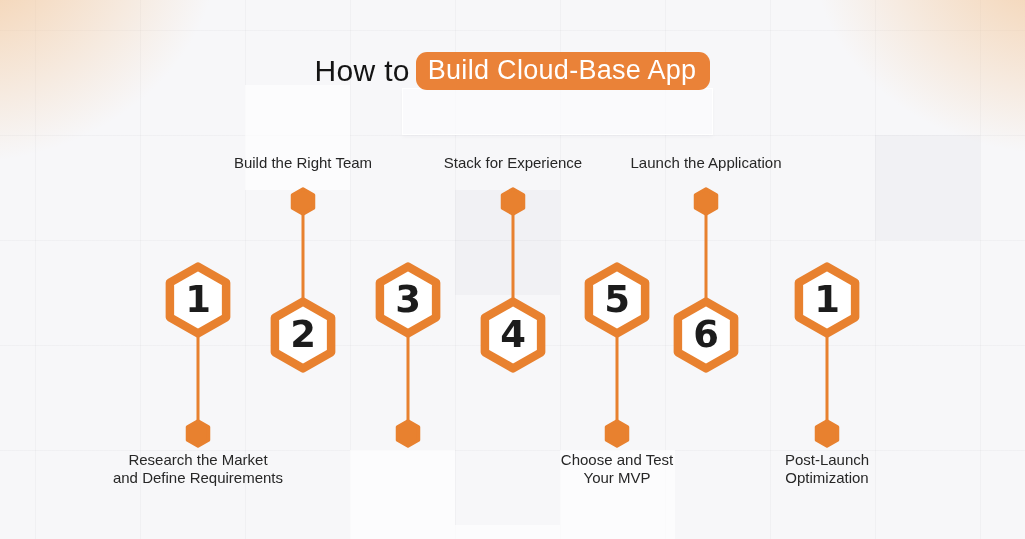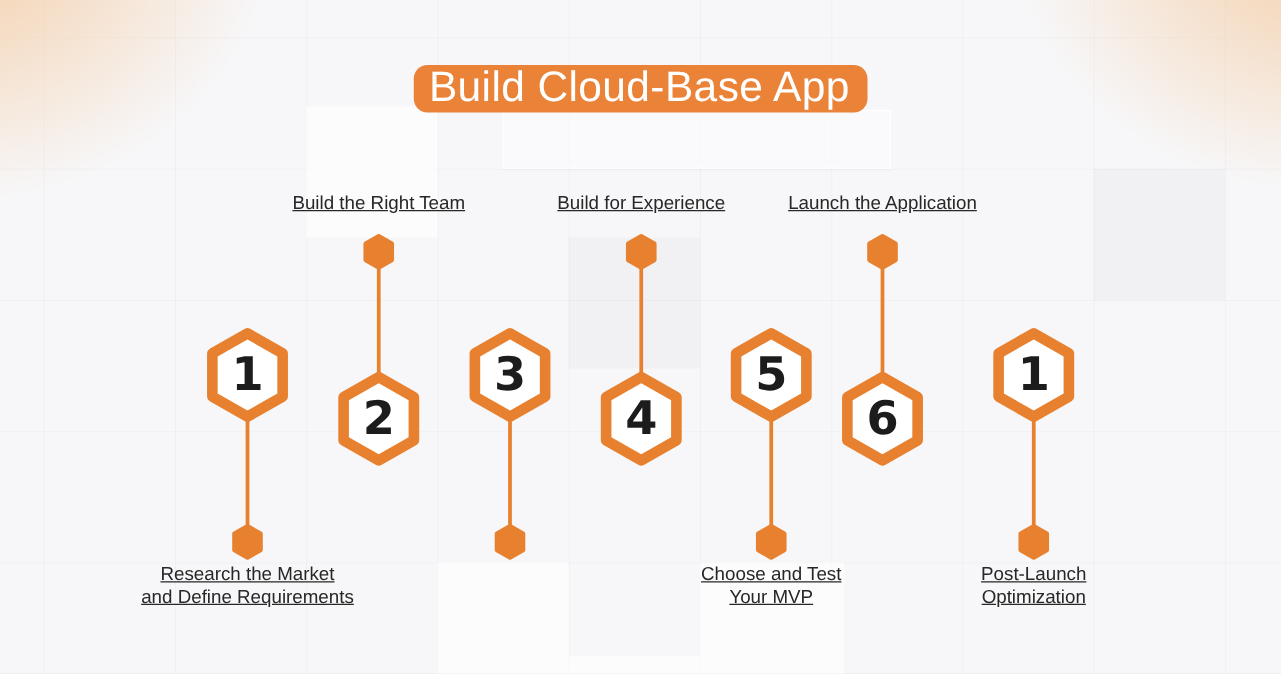--- a/index.html
+++ b/index.html
@@ -53,21 +53,21 @@
     margin-right: 6px;
   }
   .title-highlight {
     display: inline-flex;
     align-items: center;
     height: 38px;
     padding: 0 14px 2px 12px;
     background: #EA8238;
     border-radius: 11px;
     color: #ffffff;
-    font-size: 34px;
+    font-size: 27px;
     font-weight: 500;
     letter-spacing: 0.3px;
   }
 
   
   .step { position: absolute; top: 145px; width: 160px; height: 362px; }
 
   .hex-big {
     position: absolute; left: 50%; transform: translateX(-50%);
     width: 68px; height: 76px; z-index: 2; display: block;
@@ -100,40 +100,40 @@
   .step-up   .hex-small { top: 42px; }
 
   .step-label {
     position: absolute; left: 50%; transform: translateX(-50%);
     text-align: center;
     color: #272727;
     font-size: 15px; line-height: 18px;
     white-space: pre-line;
     width: 230px;
     z-index: 2;
-    text-decoration: underline;
   }
   .step-down .step-label { top: 306px; }
   .step-up   .step-label { top: 9px; white-space: nowrap; width: auto; }
 </style>
 </head>
 <body>
 
 <div class="stage">
 
   <div class="shade-cell shade-dark" style="left:455px; top:190px; width:105px; height:105px;"></div>
   <div class="shade-cell shade-dark" style="left:875px; top:135px; width:105px; height:105px;"></div>
   <div class="shade-cell shade-light" style="left:245px; top:85px;  width:105px; height:105px;"></div>
   <div class="shade-cell shade-light" style="left:350px; top:450px; width:105px; height:89px;"></div>
   <div class="shade-cell shade-light" style="left:560px; top:450px; width:115px; height:89px;"></div>
   <div class="shade-cell shade-light" style="left:455px; top:525px; width:105px; height:14px;"></div>
 
   <div class="title-card"></div>
 
   <div class="title-row">
+    <span class="title-prefix">How to</span>
     <span class="title-highlight">Build Cloud-Base App</span>
   </div>
 
   <div class="step step-down" style="left:118px">
     <div class="step-label">Research the Market
 and Define Requirements</div>
     <div class="connector"></div>
     <svg class="hex-small" viewBox="0 0 104 116">
         <polygon points="52,8 94,32 94,84 52,108 10,84 10,32" fill="#E8812F" stroke="#E8812F" stroke-width="14" stroke-linejoin="round"></polygon>
       </svg>
@@ -160,21 +160,21 @@
     <svg class="hex-small" viewBox="0 0 104 116">
         <polygon points="52,8 94,32 94,84 52,108 10,84 10,32" fill="#E8812F" stroke="#E8812F" stroke-width="14" stroke-linejoin="round"></polygon>
       </svg>
     <svg class="hex-big" viewBox="0 0 104 116">
         <polygon points="52,7 95,31.5 95,84.5 52,109 9,84.5 9,31.5" fill="#ffffff" stroke="#E8812F" stroke-width="13" stroke-linejoin="round"></polygon>
       </svg>
     <div class="step-num">3</div>
   </div>
 
   <div class="step step-up" style="left:433px">
-    <div class="step-label">Build for Experience</div>
+    <div class="step-label">Stack for Experience</div>
     <svg class="hex-small" viewBox="0 0 104 116">
         <polygon points="52,8 94,32 94,84 52,108 10,84 10,32" fill="#E8812F" stroke="#E8812F" stroke-width="14" stroke-linejoin="round"></polygon>
       </svg>
     <div class="connector"></div>
     <svg class="hex-big" viewBox="0 0 104 116">
         <polygon points="52,7 95,31.5 95,84.5 52,109 9,84.5 9,31.5" fill="#ffffff" stroke="#E8812F" stroke-width="13" stroke-linejoin="round"></polygon>
       </svg>
     <div class="step-num">4</div>
   </div>
 

